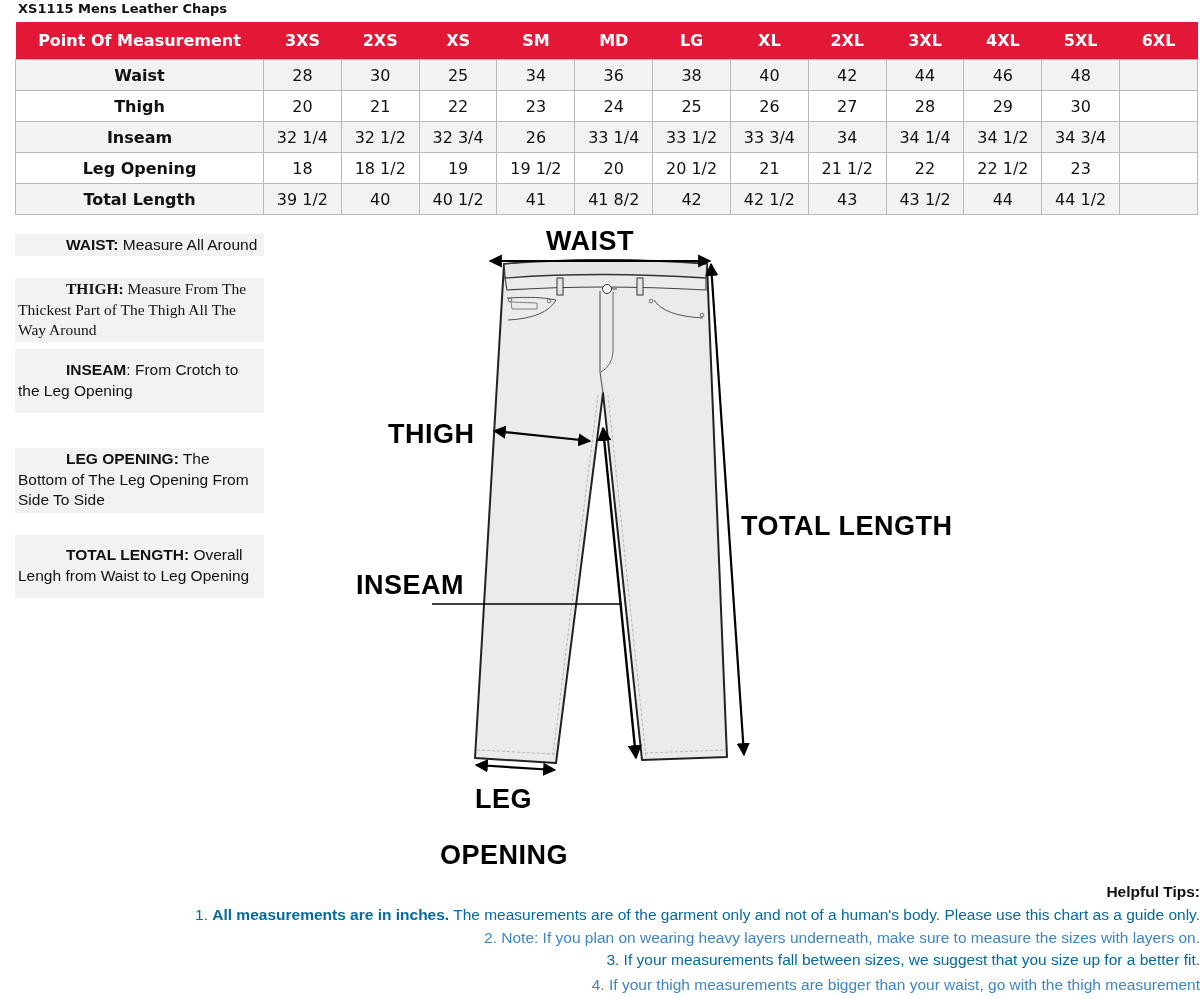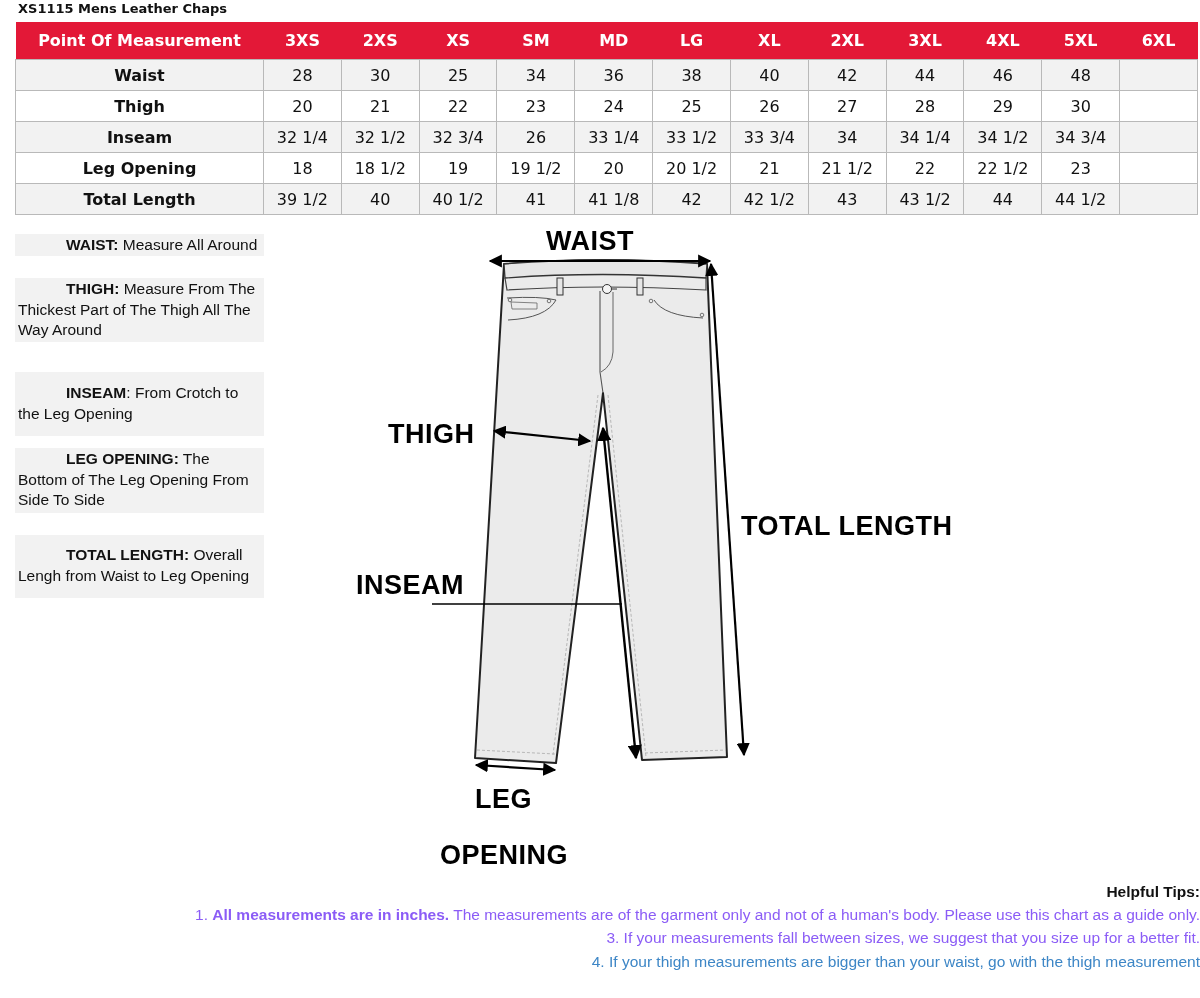--- a/index.html
+++ b/index.html
@@ -17,21 +17,21 @@
 
   .def-box { position: absolute; left: 15px; width: 249px; background: #f2f2f2; font-family: "Liberation Sans", sans-serif; font-size: 15.5px; line-height: 20.5px; color: #111; padding: 1px 3px; box-sizing: border-box; }
   .def-box b { font-weight: bold; margin-left: 48px; }
 
   .diagram { position: absolute; left: 340px; top: 220px; width: 660px; height: 640px; }
   .diagram-label { position: absolute; font-family: "Liberation Sans", sans-serif; font-weight: bold; font-size: 27px; color: #000; letter-spacing: 0.5px; white-space: nowrap; }
 
   .tips { position: absolute; left: 0; top: 880px; width: 1200px; text-align: right; font-family: "Liberation Sans", sans-serif; font-size: 15.5px; }
   .tips .heading { font-weight: bold; line-height: 24px; color: #111; }
   .tips .line { line-height: 22.5px; }
-  .tips .dark { color: #8b5cf6; }
+  .tips .dark { color: #0369a1; }
   .tips .blue { color: #3d86c6; }
   .tips .bold { font-weight: bold; }
 </style>
 </head>
 <body>
 
 <div class="title">XS1115 Mens Leather Chaps</div>
 
 <table class="size-table">
   <colgroup>
@@ -126,39 +126,39 @@
       <td>22 1/2</td>
       <td>23</td>
       <td></td>
     </tr>
     <tr class="odd">
       <td class="label">Total Length</td>
       <td>39 1/2</td>
       <td>40</td>
       <td>40 1/2</td>
       <td>41</td>
-      <td>41 1/8</td>
+      <td>41 8/2</td>
       <td>42</td>
       <td>42 1/2</td>
       <td>43</td>
       <td>43 1/2</td>
       <td>44</td>
       <td>44 1/2</td>
       <td></td>
     </tr>
   </tbody>
 </table>
 
 <div class="def-box" style="top:234px;height:22px;">
   <b>WAIST:</b><span> Measure All Around</span>
 </div>
-<div class="def-box" style="top:278px;height:64px;">
+<div class="def-box" style="top:278px;height:64px;font-family:Liberation Serif, serif;">
   <b>THIGH:</b><span> Measure From The Thickest Part of The Thigh All The Way Around</span>
 </div>
-<div class="def-box" style="top:372px;height:64px;padding-top:11px;">
+<div class="def-box" style="top:349px;height:64px;padding-top:11px;">
   <b>INSEAM</b><span>: From Crotch to the Leg Opening</span>
 </div>
 <div class="def-box" style="top:448px;height:65px;">
   <b>LEG OPENING:</b><span> The Bottom of The Leg Opening From Side To Side</span>
 </div>
 <div class="def-box" style="top:535px;height:63px;padding-top:10px;">
   <b>TOTAL LENGTH:</b><span> Overall Lengh from Waist to Leg Opening</span>
 </div>
 
 <div class="diagram">
@@ -213,15 +213,16 @@
   <div class="diagram-label" style="left:48px;top:199px;">THIGH</div>
   <div class="diagram-label" style="left:16px;top:350px;">INSEAM</div>
   <div class="diagram-label" style="left:401px;top:291px;">TOTAL LENGTH</div>
   <div class="diagram-label" style="left:135px;top:564px;">LEG</div>
   <div class="diagram-label" style="left:100px;top:620px;">OPENING</div>
 </div>
 
 <div class="tips">
   <div class="heading">Helpful Tips:</div>
   <div class="line dark"><span>1. </span><span class="bold">All measurements are in inches.</span><span> The measurements are of the garment only and not of a human's body. Please use this chart as a guide only.</span></div>
+  <div class="line blue">2. Note: If you plan on wearing heavy layers underneath, make sure to measure the sizes with layers on.</div>
   <div class="line dark">3. If your measurements fall between sizes, we suggest that you size up for a better fit.</div>
   <div class="line blue" style="margin-top:2px;">4. If your thigh measurements are bigger than your waist, go with the thigh measurement</div>
 </div>
 
 </body></html>

